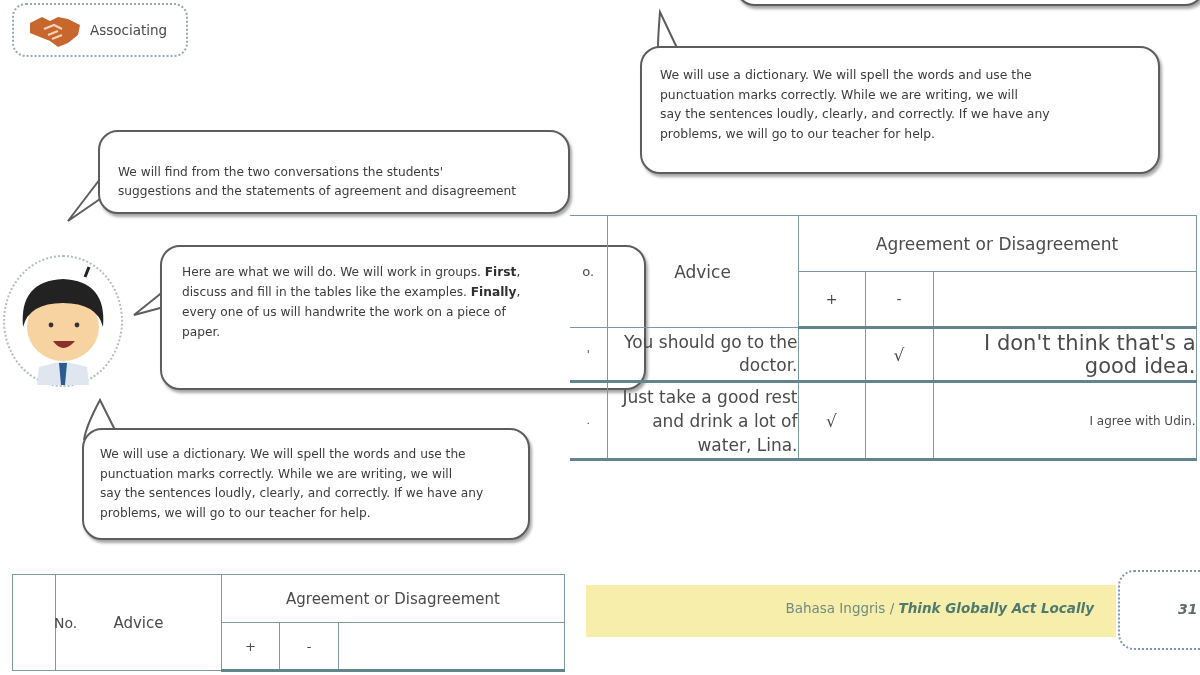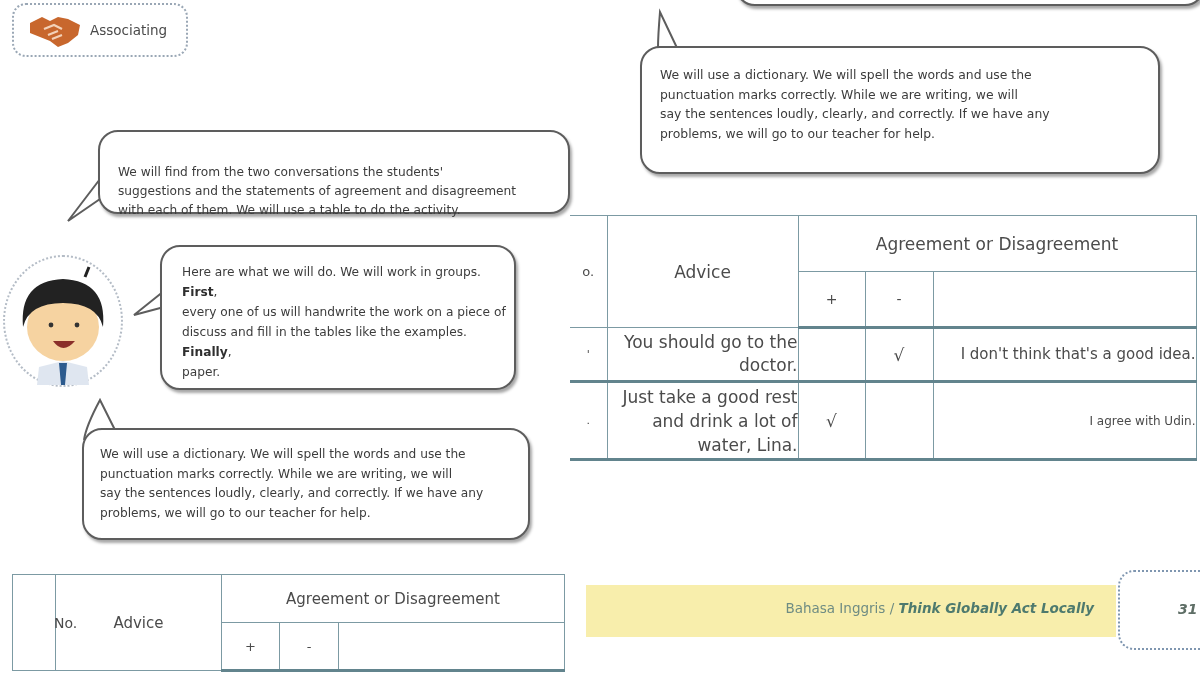--- a/index.html
+++ b/index.html
@@ -84,43 +84,42 @@
   <p>say the sentences loudly, clearly, and correctly. If we have any</p>
   <p>problems, we will go to our teacher for help.</p>
 </div>
 
 <svg class="tail" style="left:64px;top:175px;" width="50" height="50">
   <path d="M36 4 L4 46 L36 24" stroke="#5d5d5d" stroke-width="2" fill="#fff"></path>
 </svg>
 <div class="abs bubble" style="left:98px; top:130px; width:472px; height:84px; padding:31px 0 0 18px; font-size:12.2px; line-height:19px;">
   <p>We will find from the two conversations the students'</p>
   <p>suggestions and the statements of agreement and disagreement</p>
-  <p>with each of them. We will use a table to do the activity.</p>
 </div>
 
 <div class="abs avatar">
   <svg width="116" height="128" viewBox="0 0 116 128">
     <ellipse cx="58" cy="70" rx="36" ry="34" fill="#f6d3a1"></ellipse>
     <path d="M18 70 Q14 24 58 22 Q102 24 98 70 Q92 46 58 46 Q24 46 18 70 Z" fill="#222"></path>
     <path d="M80 20 L84 10" stroke="#222" stroke-width="3"></path>
     <circle cx="46" cy="68" r="2.4" fill="#333"></circle>
     <circle cx="72" cy="68" r="2.4" fill="#333"></circle>
     <path d="M48 84 Q58 98 70 84 Z" fill="#8a2f2a"></path>
     <path d="M34 110 L58 104 L82 110 L84 128 L32 128 Z" fill="#dfe6f0"></path>
     <path d="M54 106 L62 106 L60 128 L56 128 Z" fill="#2d5b8e"></path>
   </svg>
 </div>
 
 <svg class="tail" style="left:128px;top:285px;" width="40" height="40">
   <path d="M36 6 L6 30 L36 22" stroke="#5d5d5d" stroke-width="2" fill="#fff"></path>
 </svg>
-<div class="abs bubble" style="left:160px; top:245px; width:356px; height:145px; padding:15px 0 0 20px; font-size:12.2px; line-height:20px;">
+<div class="abs bubble" style="left:160px; top:245px; width:486px; height:145px; padding:15px 0 0 20px; font-size:12.2px; line-height:20px;">
   <p><span>Here are what we will do. We will work in groups. </span><b>First</b><span>,</span></p>
+  <p><span>discuss and fill in the tables like the examples. </span><b>Finally</b><span>,</span></p>
   <p>every one of us will handwrite the work on a piece of</p>
-  <p><span>discuss and fill in the tables like the examples. </span><b>Finally</b><span>,</span></p>
   <p>paper.</p>
 </div>
 
 <svg class="tail" style="left:80px;top:396px;" width="50" height="50">
   <path d="M4 44 Q6 30 20 4 L38 40" stroke="#5d5d5d" stroke-width="2" fill="#fff"></path>
 </svg>
 <div class="abs bubble" style="left:82px; top:428px; width:448px; height:112px; padding:15px 0 0 16px; font-size:12.2px; line-height:19.5px;">
   <p>We will use a dictionary. We will spell the words and use the</p>
   <p>punctuation marks correctly. While we are writing, we will</p>
   <p>say the sentences loudly, clearly, and correctly. If we have any</p>
@@ -144,21 +143,21 @@
   <tr class="thick-bottom" style="height:56px;">
     <td class="center" style="font-size:14px;">+</td>
     <td class="center" style="font-size:14px;">-</td>
     <td></td>
   </tr>
   <tr class="thick-bottom" style="height:54px;">
     <td class="center" style="font-size:11px;border-left:none;">'</td>
     <td style="font-size:17px;line-height:23px;padding-left:8px;">You should go to the doctor.</td>
     <td class="center" style="font-size:17px;"></td>
     <td class="center" style="font-size:17px;">√</td>
-    <td style="font-size:15px;line-height:23px;padding-left:6px;">I don't think that's a good idea.</td>
+    <td style="font-size:21px;line-height:23px;padding-left:6px;">I don't think that's a good idea.</td>
   </tr>
   <tr class="thick-bottom" style="height:78px;">
     <td class="center" style="font-size:11px;border-left:none;">.</td>
     <td style="font-size:17px;line-height:24px;padding-left:8px;">Just take a good rest and drink a lot of water, Lina.</td>
     <td class="center" style="font-size:17px;">√</td>
     <td class="center" style="font-size:17px;"></td>
     <td style="font-size:12px;padding-left:0;">I agree with Udin.</td>
   </tr>
 </tbody>
   </table>

